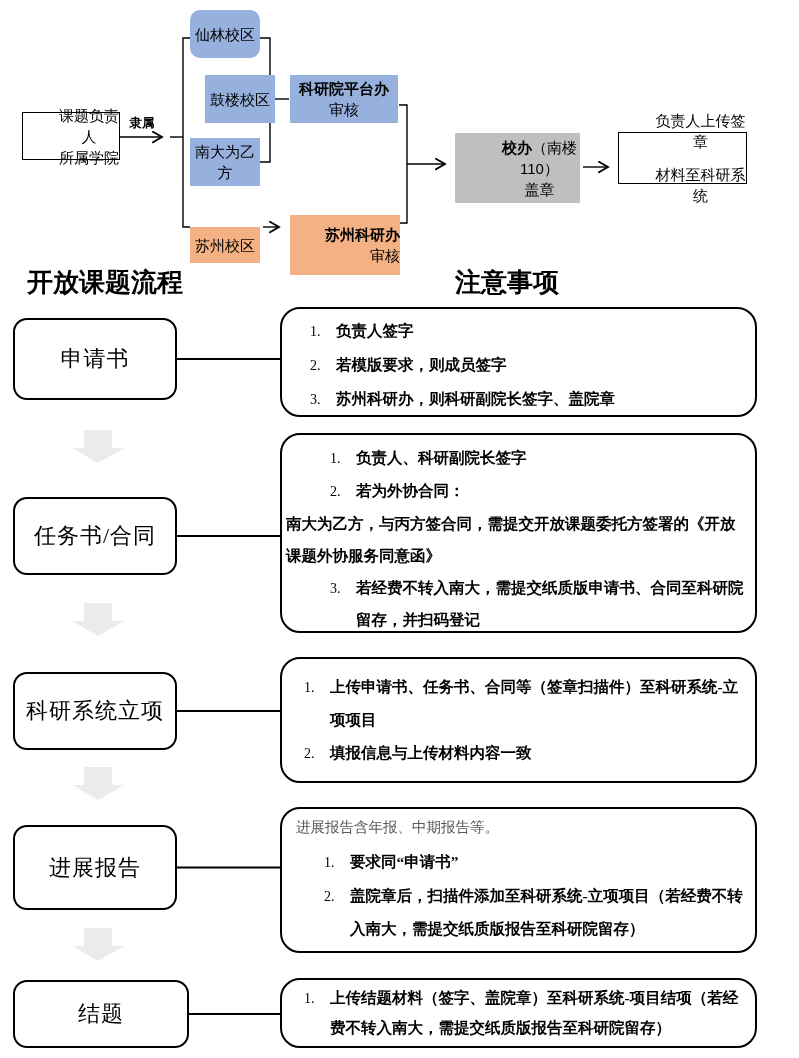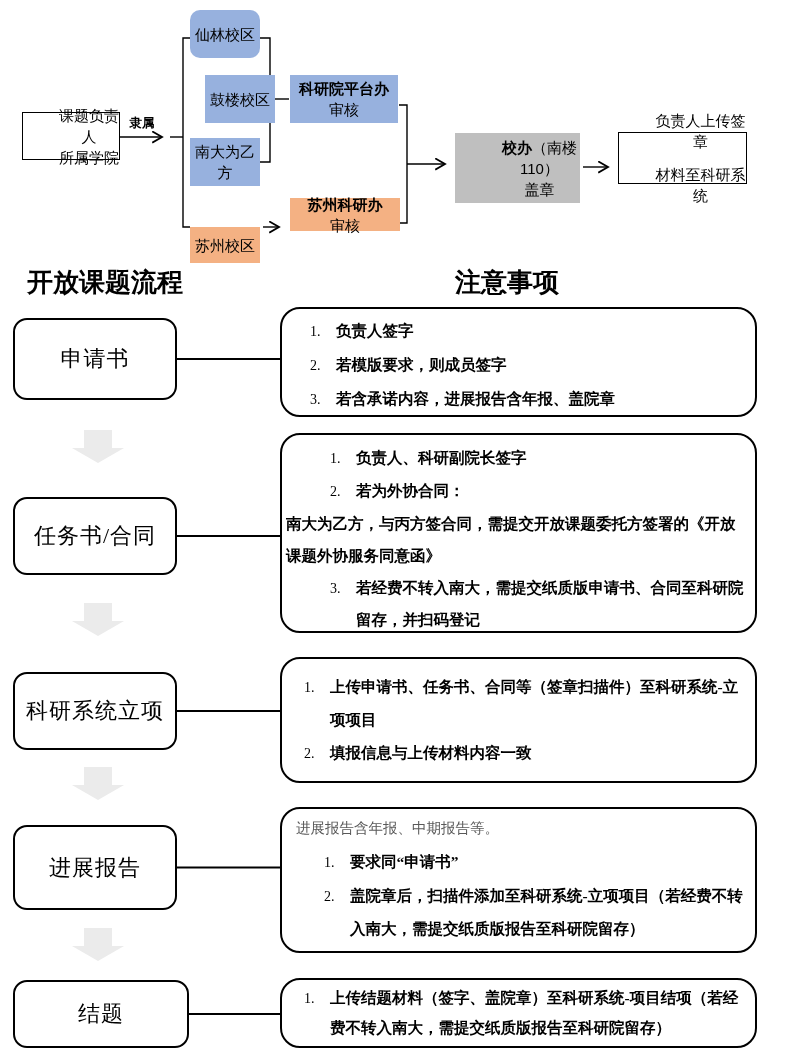--- a/index.html
+++ b/index.html
@@ -97,21 +97,21 @@
   </div>
   <div class="abs flowbox orange" style="left:190px; top:203px; width:70px; height:36px;margin-top:24px;">
     <span>苏州校区</span>
   </div>
 
   <div class="abs flowbox blue" style="left:290px; top:75px; width:108px; height:48px;">
     <div class="bold">科研院平台办</div>
     <div>审核</div>
   </div>
 
-  <div class="abs flowbox orange" style="left:290px; top:198px; width:110px; height:33px;">
+  <div class="abs flowbox orange" style="left:290px; top:215px; width:110px; height:60px;align-items:flex-end;">
     <div class="bold">苏州科研办</div>
     <div>审核</div>
   </div>
 
   <div class="abs flowbox grayfill" style="left:455px; top:133px; width:125px; height:70px;">
     <div>
       <span class="bold">校办</span><span>（南楼110）</span>
     </div>
     <div>盖章</div>
   </div>
@@ -132,21 +132,21 @@
         <div class="note-line" style="padding-left: 28px;">
           <span class="note-num">1.</span>
           <span class="note-text">负责人签字</span>
         </div>
         <div class="note-line" style="padding-left: 28px;">
           <span class="note-num">2.</span>
           <span class="note-text">若模版要求，则成员签字</span>
         </div>
         <div class="note-line" style="padding-left: 28px;">
           <span class="note-num">3.</span>
-          <span class="note-text">若含承诺内容，进展报告含年报、盖院章</span>
+          <span class="note-text">苏州科研办，则科研副院长签字、盖院章</span>
         </div>
       </div>
       <div class="abs stepbox" style="left: 13px; top: 497px; width: 164px; height: 78px;">
         <span>任务书/合同</span>
       </div>
       <div class="abs notebox" style="left: 280px; top: 433px; width: 477px; height: 200px; line-height: 32px; padding-top: 7px;">
         <div class="note-line" style="padding-left: 48px;">
           <span class="note-num">1.</span>
           <span class="note-text">负责人、科研副院长签字</span>
         </div>
@@ -170,21 +170,21 @@
         </div>
         <div class="note-line" style="padding-left: 22px;">
           <span class="note-num">2.</span>
           <span class="note-text">填报信息与上传材料内容一致</span>
         </div>
       </div>
       <div class="abs stepbox" style="left: 13px; top: 825px; width: 164px; height: 85px;">
         <span>进展报告</span>
       </div>
       <div class="abs notebox" style="left: 280px; top: 807px; width: 477px; height: 146px; line-height: 33px; padding-top: 3px;">
-        <div class="note-intro" style="padding-left: 14px;">进展报告含年报、中期报告等。</div>
+        <div class="note-intro" style="padding-left: 14px; font-family: Liberation Mono, monospace;">进展报告含年报、中期报告等。</div>
         <div class="note-line" style="padding-left: 42px;">
           <span class="note-num">1.</span>
           <span class="note-text">要求同“申请书”</span>
         </div>
         <div class="note-line" style="padding-left: 42px;">
           <span class="note-num">2.</span>
           <span class="note-text">盖院章后，扫描件添加至科研系统-立项项目（若经费不转入南大，需提交纸质版报告至科研院留存）</span>
         </div>
       </div>
       <div class="abs stepbox" style="left: 13px; top: 980px; width: 176px; height: 68px;">

